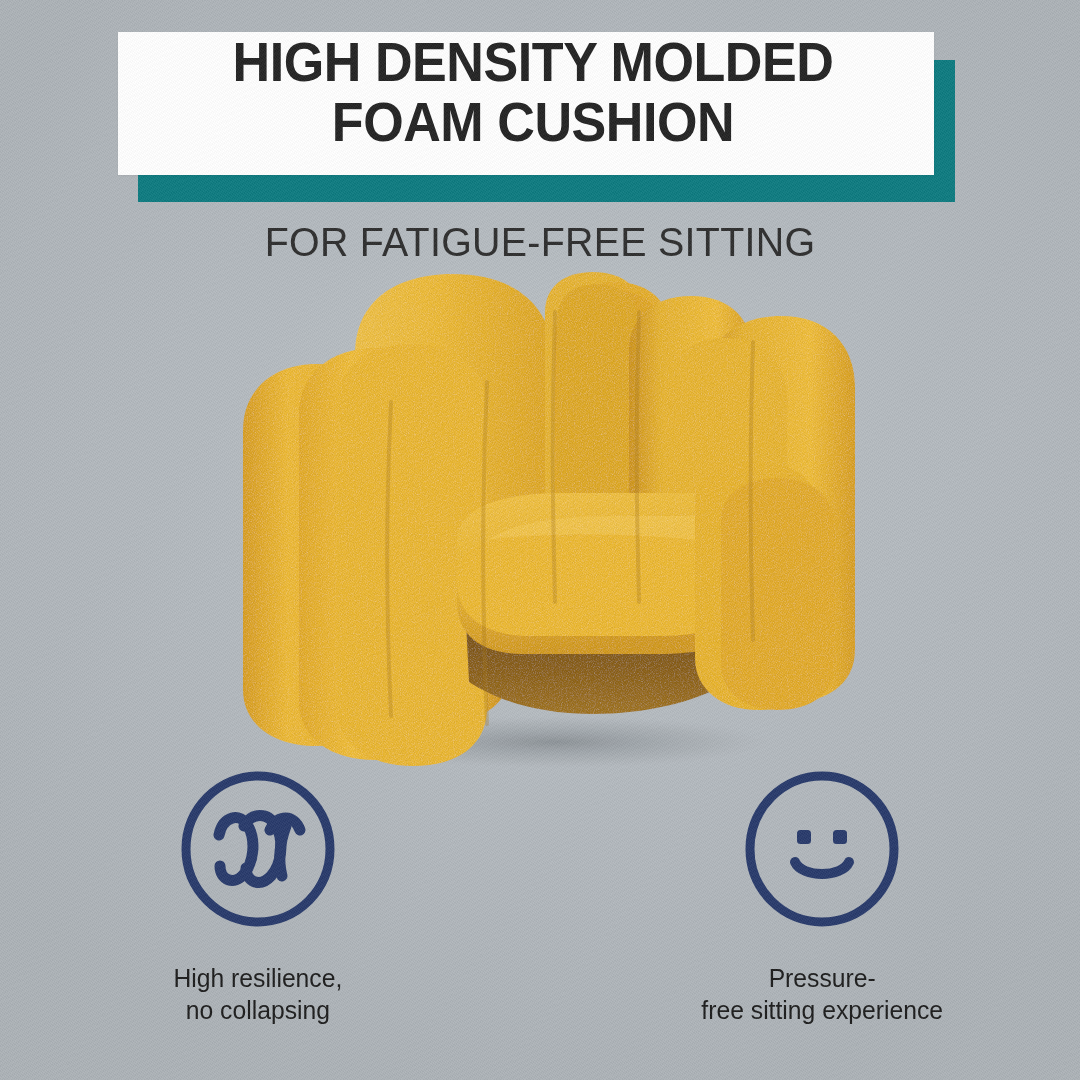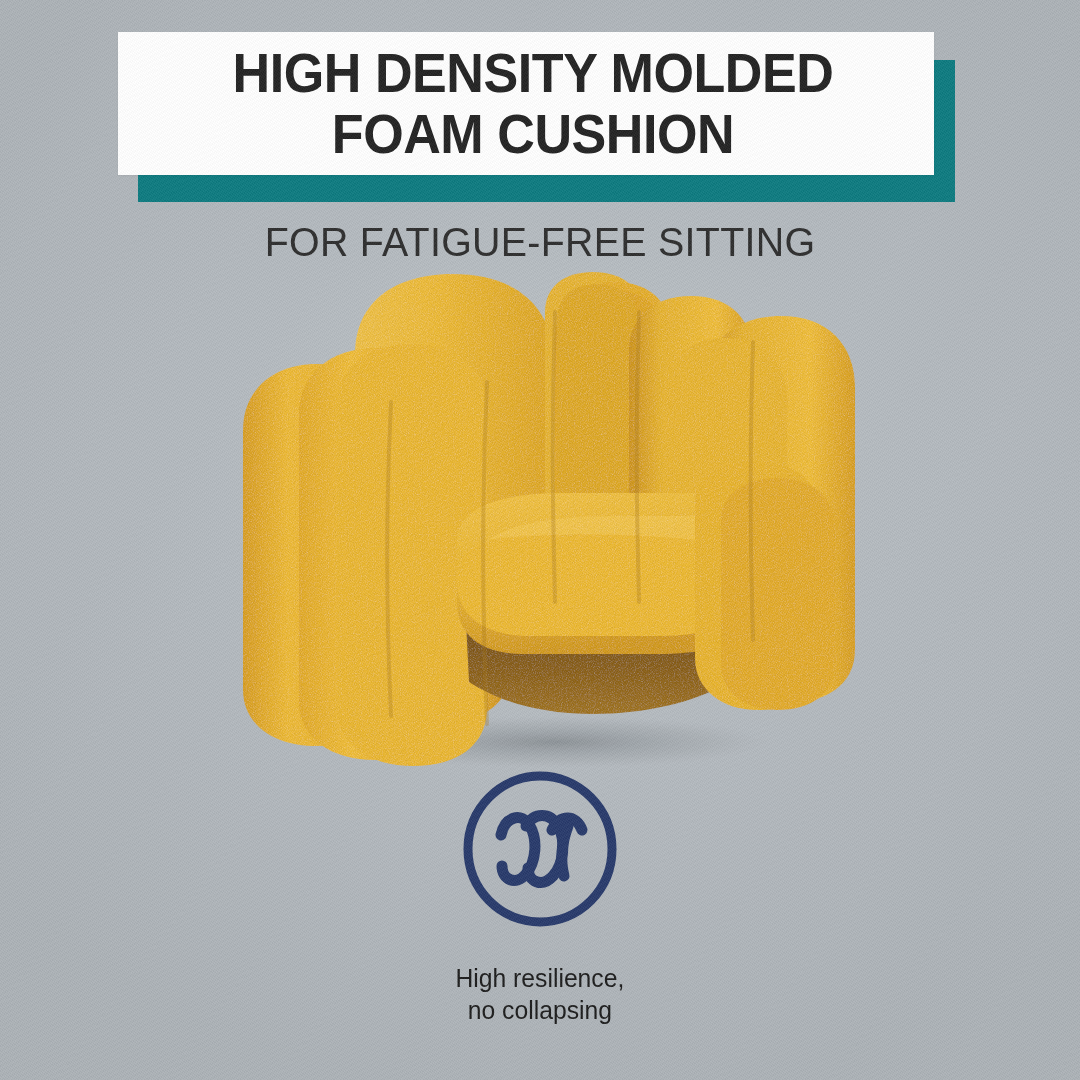--- a/index.html
+++ b/index.html
@@ -30,21 +30,21 @@
   .header-wrap{ position:absolute; left:0; top:0; width:1080px; height:230px; }
   .teal-bar{
     position:absolute; left:138px; top:60px;
     width:817px; height:142px;
     background:#0d7b80;
   }
   .title-box{
     position:absolute; left:118px; top:32px;
     width:816px; height:143px;
     background:#ffffff;
-    display:flex; align-items:center; justify-content:center;
+    display:flex; justify-content:center;
     box-shadow:0 1px 2px rgba(0,0,0,.06);
     padding-left:13px;
   }
   .title-text{
     color:#232323;
     font-size:56px;
     font-weight:bold;
     line-height:1.08;
     letter-spacing:-.5px;
     text-align:center;
@@ -244,17 +244,29 @@
             <path d="M66 58 C74 44 90 44 98 58 C106 72 104 96 93 108 C82 120 68 114 68 100"></path>
             <path d="M92 62 C100 46 116 46 122 62"></path>
             <path d="M108 58 C102 74 100 92 104 108"></path>
           </g>
         </svg>
       </div>
       <div class="feature-caption">High resilience,
 no collapsing</div>
     </div>
 
+    <div class="feature">
+      <div class="icon-ring">
+        <svg width="160" height="162" viewBox="0 0 160 162" fill="none" xmlns="http://www.w3.org/2000/svg">
+          <ellipse cx="80" cy="81" rx="72" ry="73" stroke="#283a6b" stroke-width="9"></ellipse>
+          <rect x="55" y="62" width="14" height="14" rx="3.5" fill="#283a6b"></rect>
+          <rect x="91" y="62" width="14" height="14" rx="3.5" fill="#283a6b"></rect>
+          <path d="M53 94 C60 110 100 110 107 94" stroke="#283a6b" stroke-width="10" stroke-linecap="round" fill="none"></path>
+        </svg>
+      </div>
+      <div class="feature-caption">Pressure-
+free sitting experience</div>
+    </div>
 
 
   </div>
 
 </div>
 
 </body></html>

